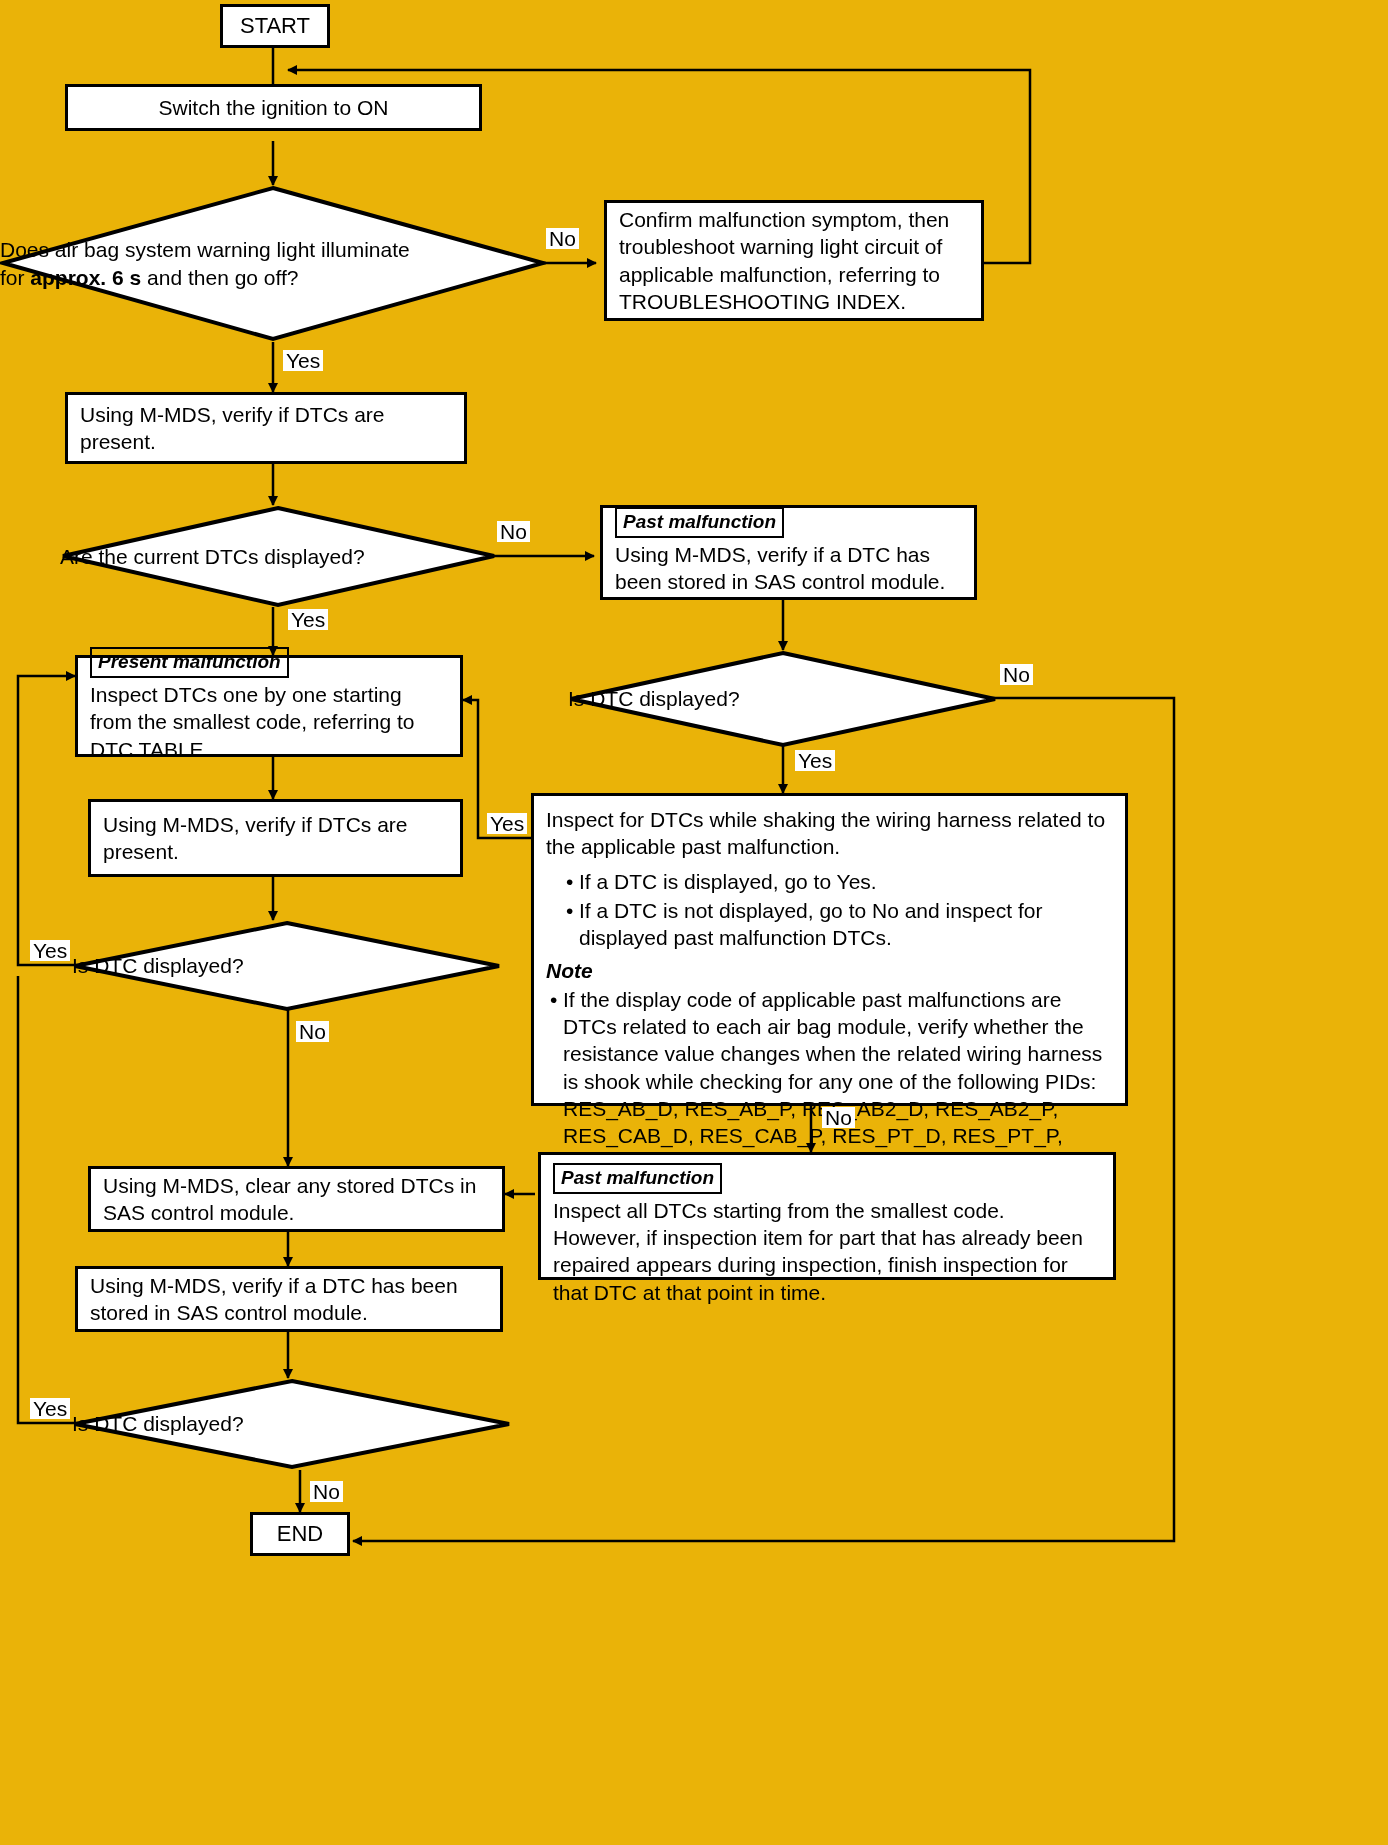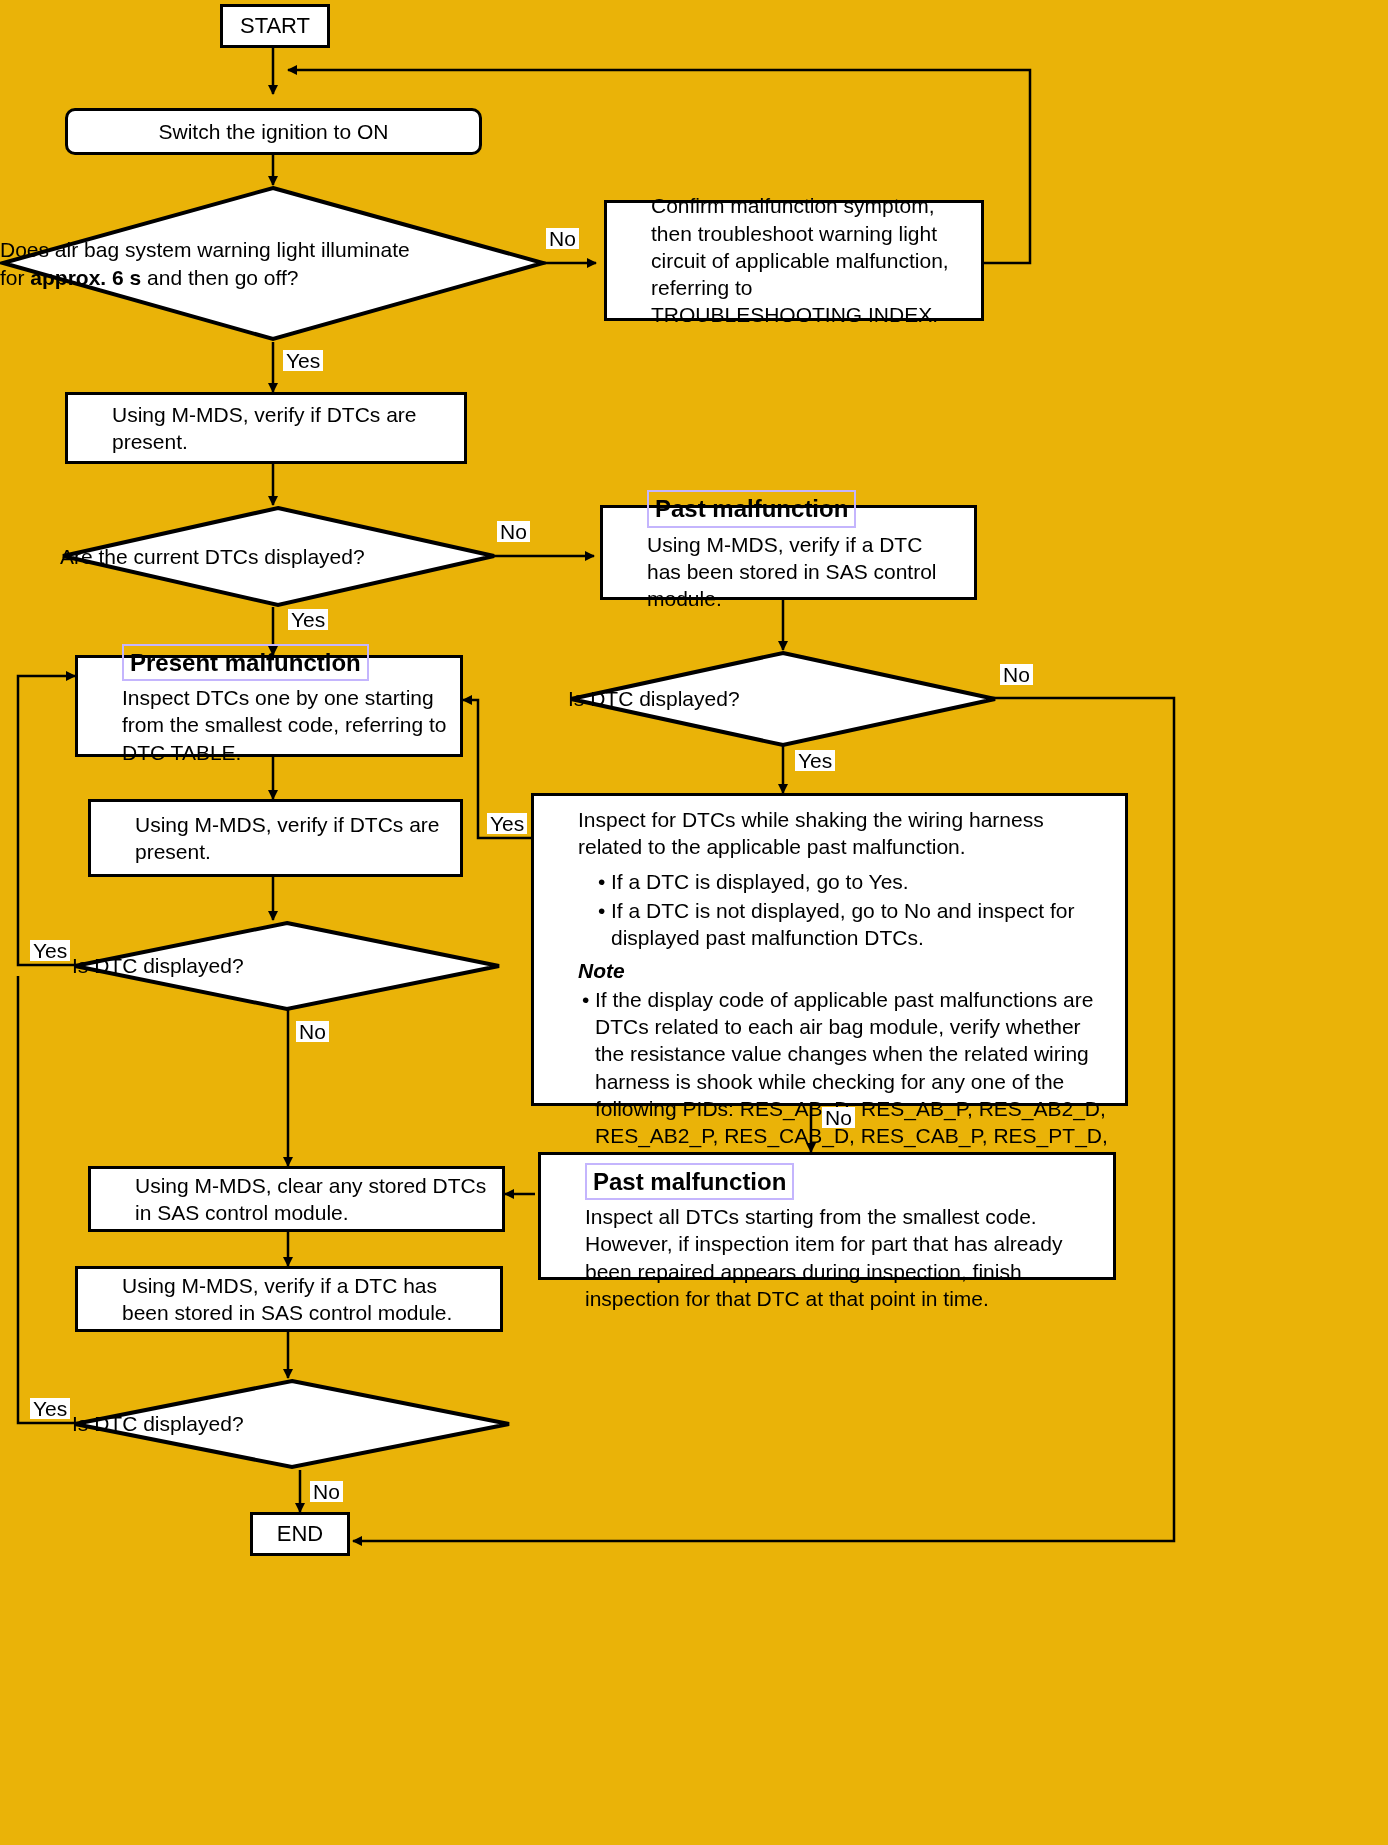--- a/index.html
+++ b/index.html
@@ -1,27 +1,27 @@
 <!DOCTYPE html>
 <html><head>
 <meta charset="utf-8">
 <style>
   html,body{margin:0;padding:0;background:#ffffff;}
   body{font-family:"Liberation Sans", sans-serif;color:#000;}
   #stage{position:relative;width:1388px;height:1845px;background:#eab308;overflow:hidden;}
   svg#wires{position:absolute;left:0;top:0;width:1388px;height:1845px;}
   .node{position:absolute;box-sizing:border-box;}
   .pbox{border:3px solid #000;background:#fff;display:flex;align-items:center;justify-content:center;}
-  .pbox.left{justify-content:flex-start;padding-left:32px;}
+  .pbox.left{justify-content:flex-start;}
   .pbox .inner{padding:6px 12px;font-size:21px;line-height:1.30;}
   .termbox{border:3px solid #000;background:#fff;display:flex;align-items:center;justify-content:center;font-size:22px;}
   .diamond-wrap{position:absolute;}
   .diamond-label{position:absolute;left:0;top:0;width:100%;height:100%;display:flex;align-items:center;justify-content:flex-start;text-align:center;font-size:21px;line-height:1.30;pointer-events:none;}
   .edge-label{position:absolute;font-size:21px;background:#fff;padding:0 3px;line-height:1;}
-  .tagbox{display:inline-block;border:2px solid #c4b5fd;padding:1px 6px;font-weight:bold;font-size:24px;margin-bottom:3px;}
+  .tagbox{display:inline-block;border:2px solid #000000;padding:1px 6px;font-weight:bold;font-size:19px;margin-bottom:3px;font-style:italic;}
   .blk{font-size:21px;line-height:1.30;}
   .bold{font-weight:bold;}
   ul.bl{margin:7px 0 4px 0;padding-left:20px;list-style:none;}
   ul.bl li{position:relative;padding-left:13px;margin-bottom:2px;line-height:1.30;}
   ul.bl li:before{content:"\2022";position:absolute;left:0;top:0;}
   ul.bl2{margin:1px 0 0 0;padding-left:4px;list-style:none;}
   ul.bl2 li{position:relative;padding-left:13px;line-height:1.30;}
   ul.bl2 li:before{content:"\2022";position:absolute;left:0;top:0;}
   .notehdr{font-weight:bold;font-size:21px;margin-top:6px;font-style:italic;}
 </style>
@@ -81,21 +81,21 @@
       <path d="M75,1423 L18,1423 L18,976 L18,976"></path>
 
       <path d="M300,1470 L300,1512" marker-end="url(#ar)"></path>
     </g>
   </svg>
 
   <div class="node termbox" style="left:220px;top:4px;width:110px;height:44px;">
     <span>START</span>
   </div>
 
-  <div class="node pbox" style="left:65px;top:108px;width:417px;height:47px;border-radius:10px;">
+  <div class="node pbox" style="left:65px;top:84px;width:417px;height:47px;">
     <div class="inner">Switch the ignition to ON</div>
   </div>
 
   <div class="diamond-wrap" style="left:0px;top:185px;width:546px;height:157px;">
     <svg width="546" height="157" viewBox="0 0 546 157">
       <polygon points="273,3 543,78 273,154 3,78" fill="#fff" stroke="#000" stroke-width="4"></polygon>
     </svg>
     <div class="diamond-label">
       <div style="max-width:420px;text-align:left;">
         <span>Does air bag system warning light illuminate</span><br>

